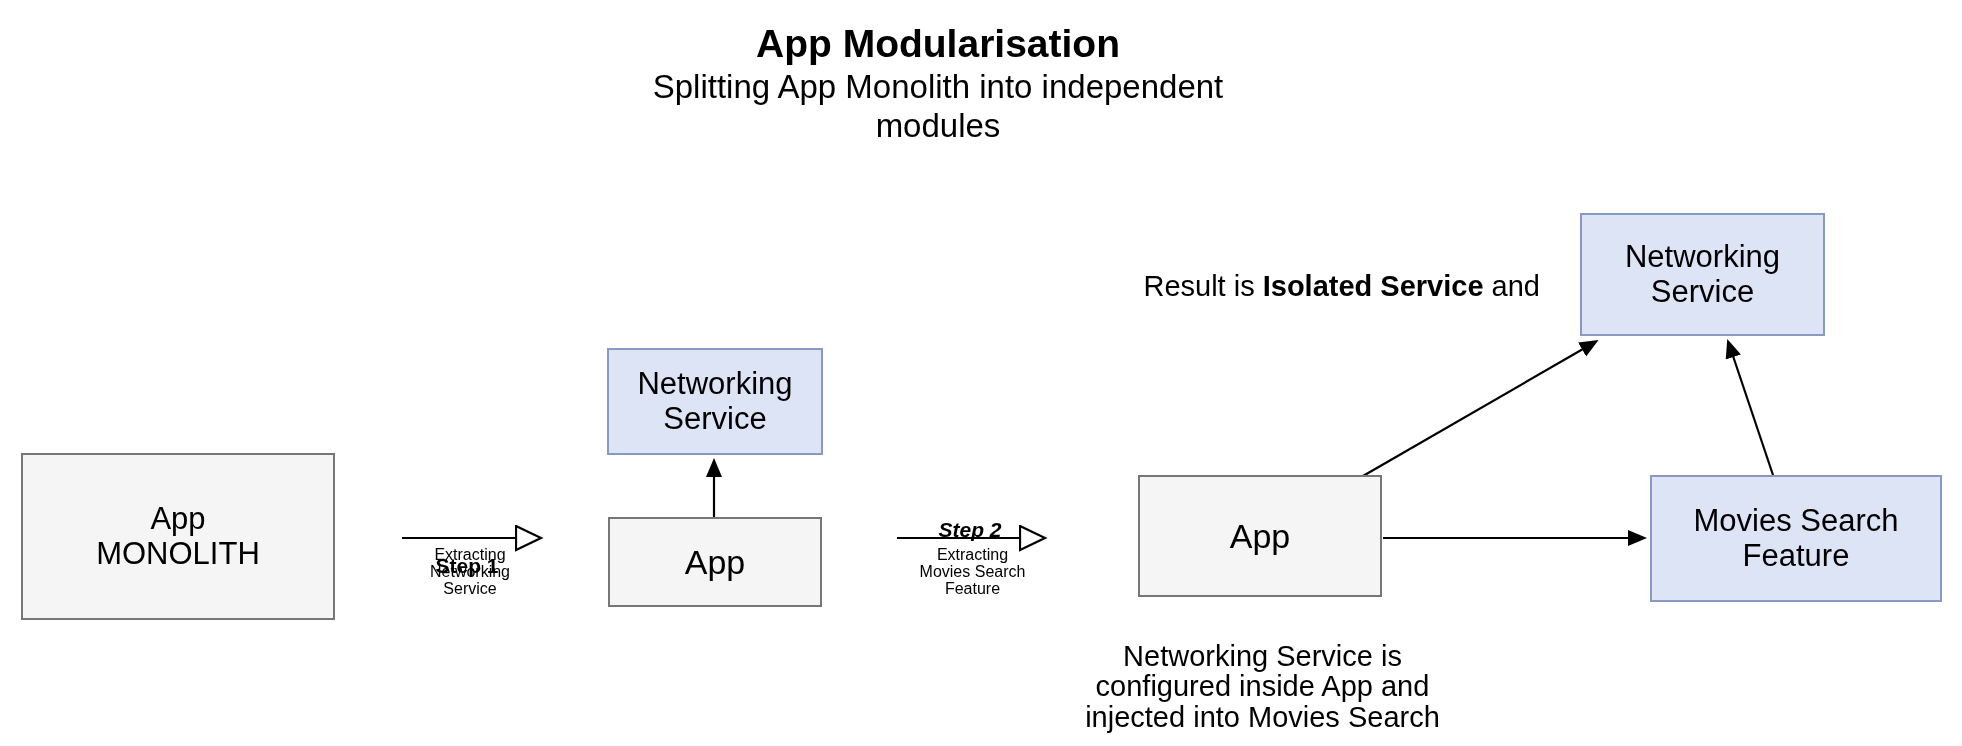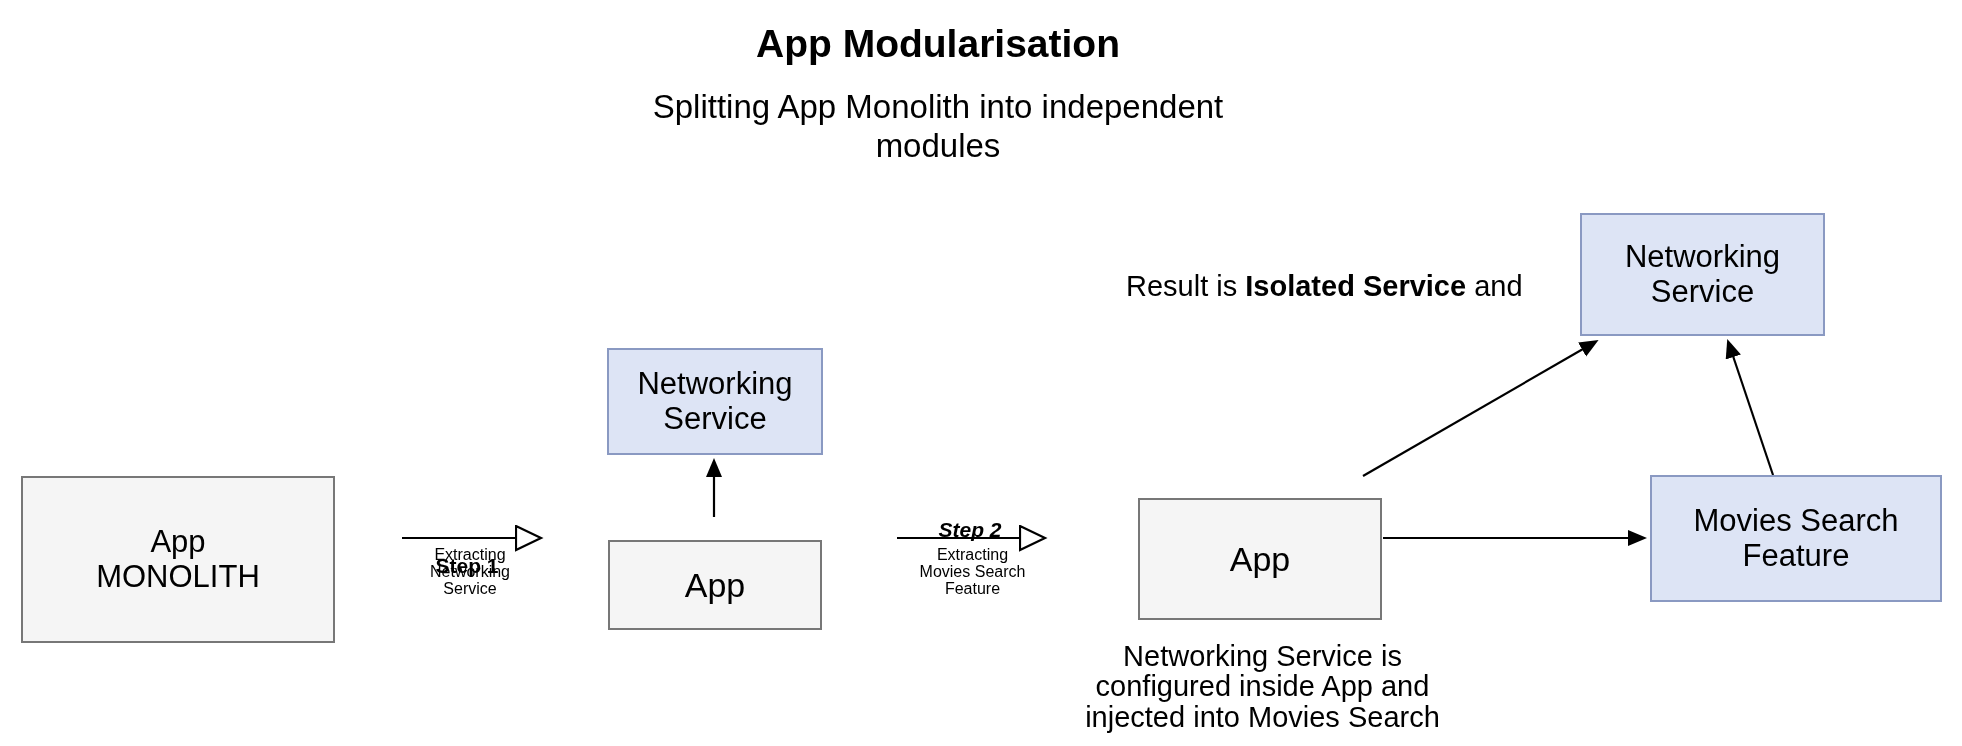--- a/index.html
+++ b/index.html
@@ -9,44 +9,44 @@
   }
   *{box-sizing:border-box; margin:0; padding:0;}
   html,body{background:var(--background);}
   body{font-family:"Liberation Sans", sans-serif; color:var(--text);}
   .canvas{position:relative; width:1962px; height:746px; background:var(--background); overflow:hidden;}
   .arrows{position:absolute; left:0; top:0; width:1962px; height:746px; pointer-events:none;}
   .arrows line{stroke:var(--arrow); stroke-width:2.2;}
 
   .title-block{position:absolute; left:438px; top:22px; width:1000px; text-align:center;}
   .title{font-size:39px; font-weight:bold; line-height:1.15;}
-  .subtitle{font-size:33px; line-height:1.18; margin-top:21px;}
+  .subtitle{font-size:33px; line-height:1.18; margin-top:1px;}
 
   .prewrap{white-space:pre-line;}
 
   .box{position:absolute; border:2px solid; display:flex; align-items:center; justify-content:center;
        text-align:center; line-height:1.12; white-space:pre-line;}
   .box.module{background:var(--module-fill); border-color:var(--module-border);}
-  .box.plain{background:var(--plain-fill); border-color:var(--plain-border);margin-top:23px;}
+  .box.plain{background:var(--plain-fill); border-color:var(--plain-border);}
 
   .box-monolith{left:21px;  top:453px; width:314px; height:167px; font-size:31px;}
   .box-ns-mid  {left:607px; top:348px; width:216px; height:107px; font-size:31px;}
   .box-app-mid {left:608px; top:517px; width:214px; height:90px;  font-size:34px;}
   .box-app-r   {left:1138px;top:475px; width:244px; height:122px; font-size:34px;}
   .box-ns-r    {left:1580px;top:213px; width:245px; height:123px; font-size:31px;}
   .box-msf     {left:1650px;top:475px; width:292px; height:127px; font-size:31px;}
 
   .step-label{position:absolute; width:150px; text-align:center; font-size:21px; font-weight:bold;}
   .step1-label{left:392px; top:506px;margin-top:48px;}
   .step2-label{left:895px; top:518px;font-style:italic;}
   .step-desc{position:absolute; text-align:center; font-size:16px; line-height:1.07;}
   .step1-desc{left:370px; top:546px; width:200px;}
   .step2-desc{left:850px; top:546px; width:245px;}
 
-  .result{position:absolute; left:1126px; top:270px; width:510px; text-align:left;
+  .result{position:absolute; left:1030px; top:270px; width:510px; text-align:right;
           font-size:29px; line-height:1.12;}
   .note{position:absolute; left:1060px; top:641px; width:405px; text-align:center;
         font-size:29px; line-height:1.05;}
 </style>
 </head>
 <body>
 
 <div class="canvas">
 
   <svg class="arrows" width="1962" height="746" viewBox="0 0 1962 746" xmlns="http://www.w3.org/2000/svg">

